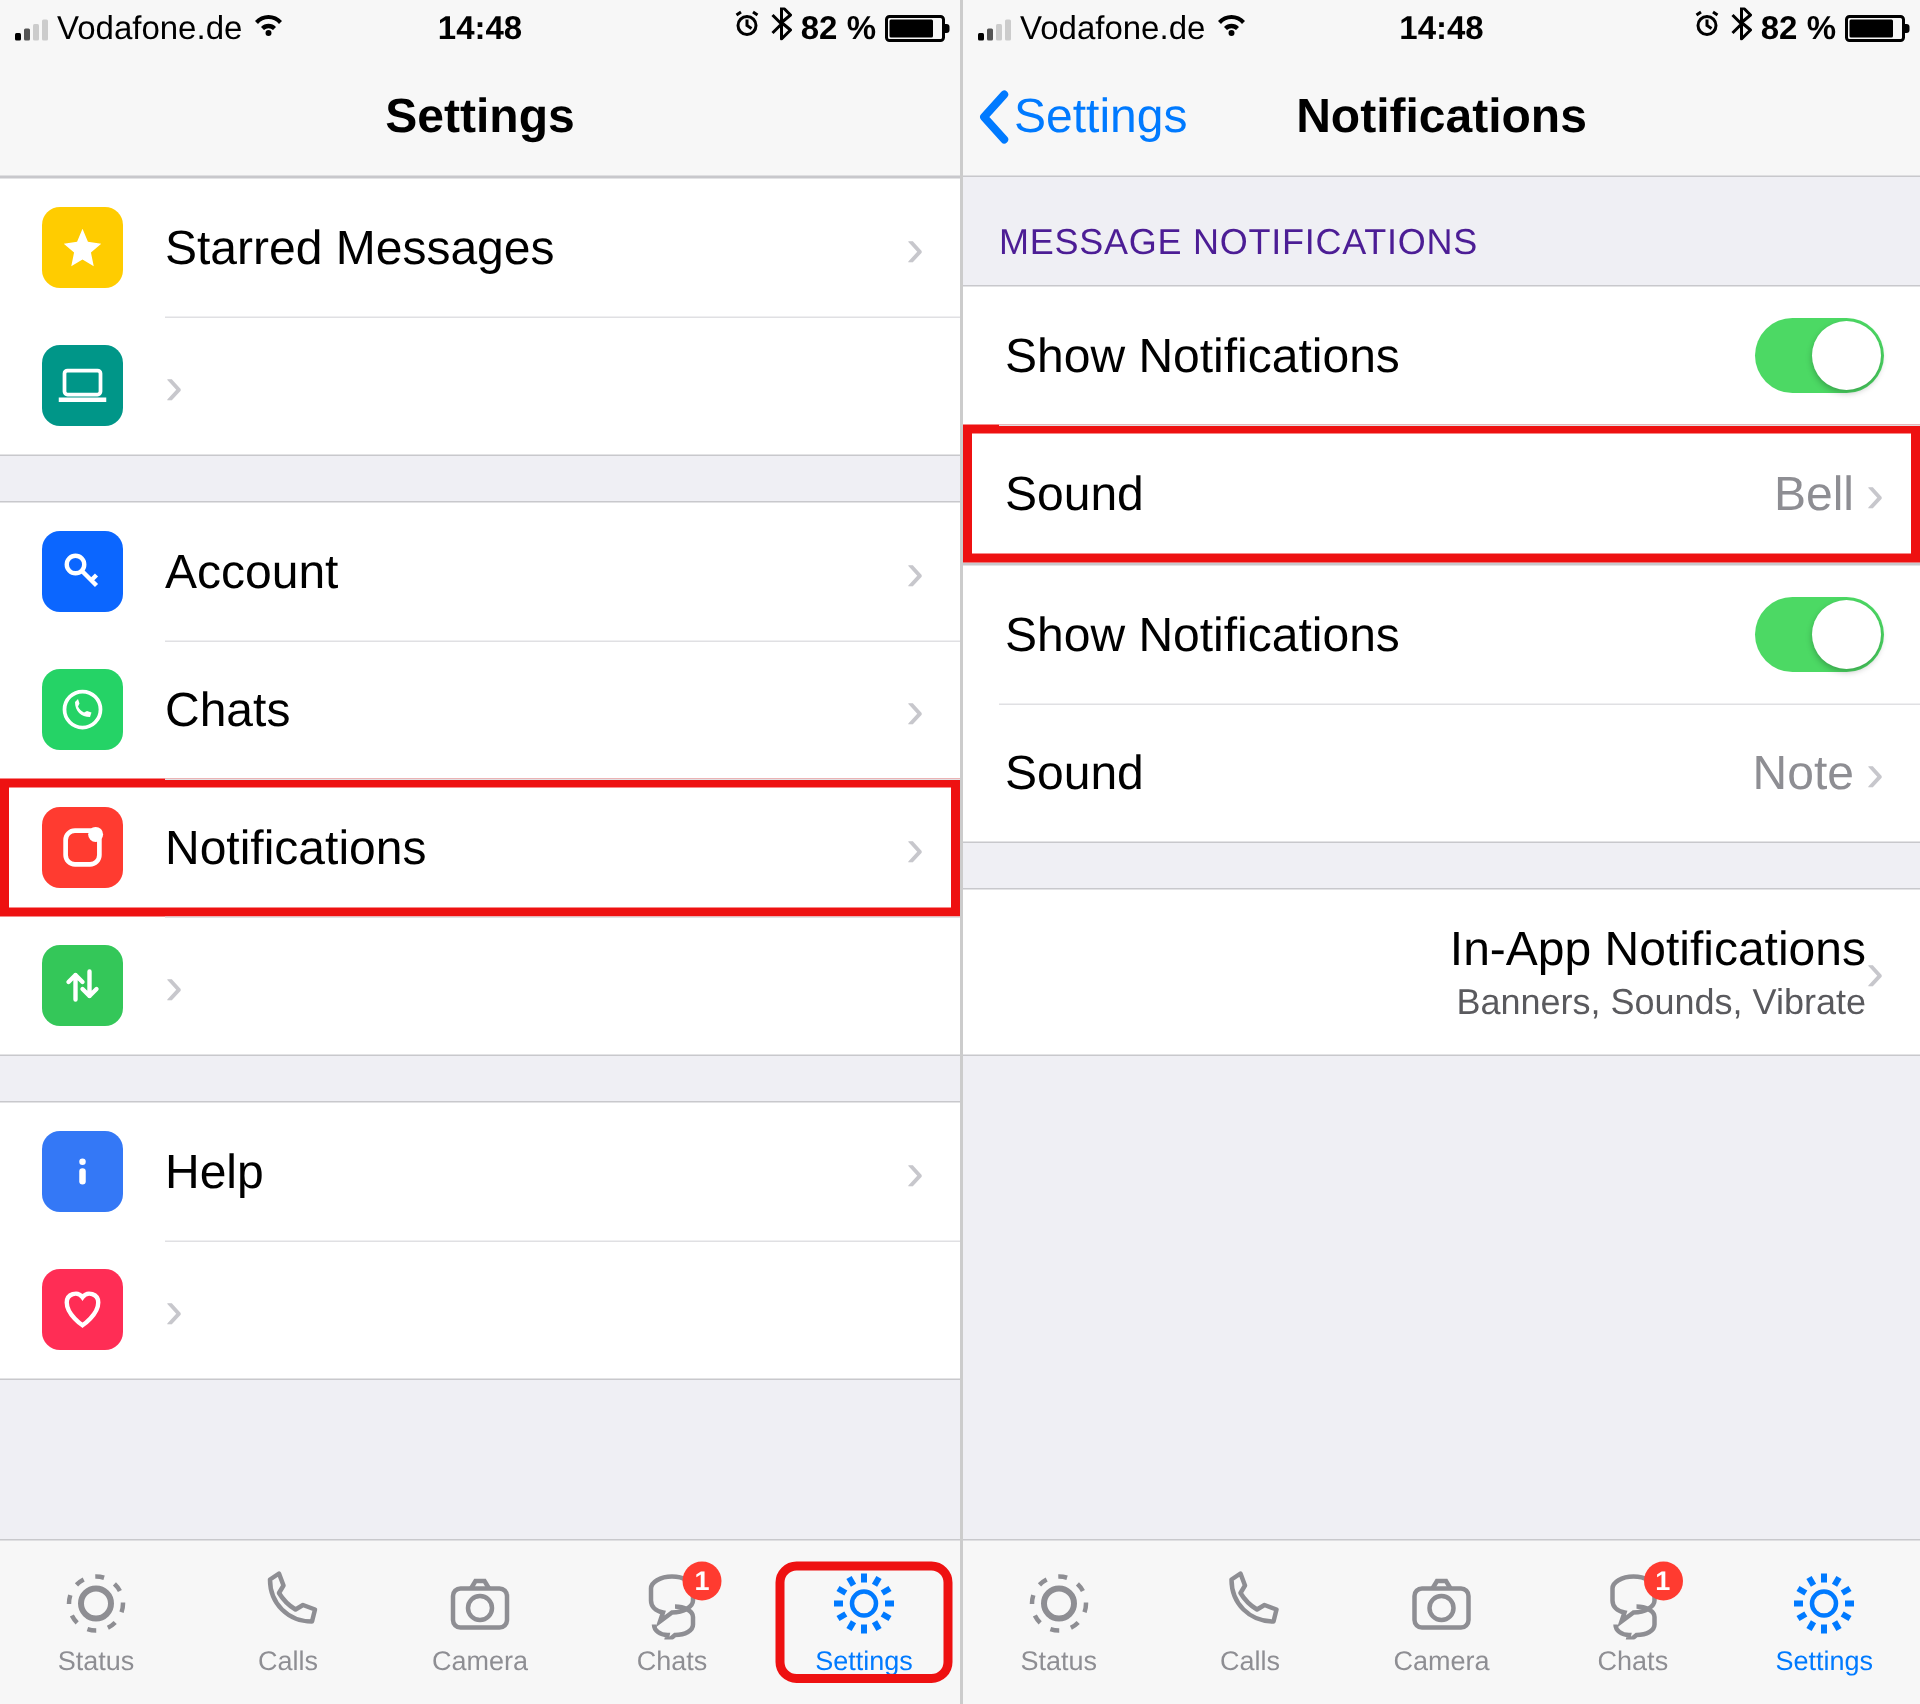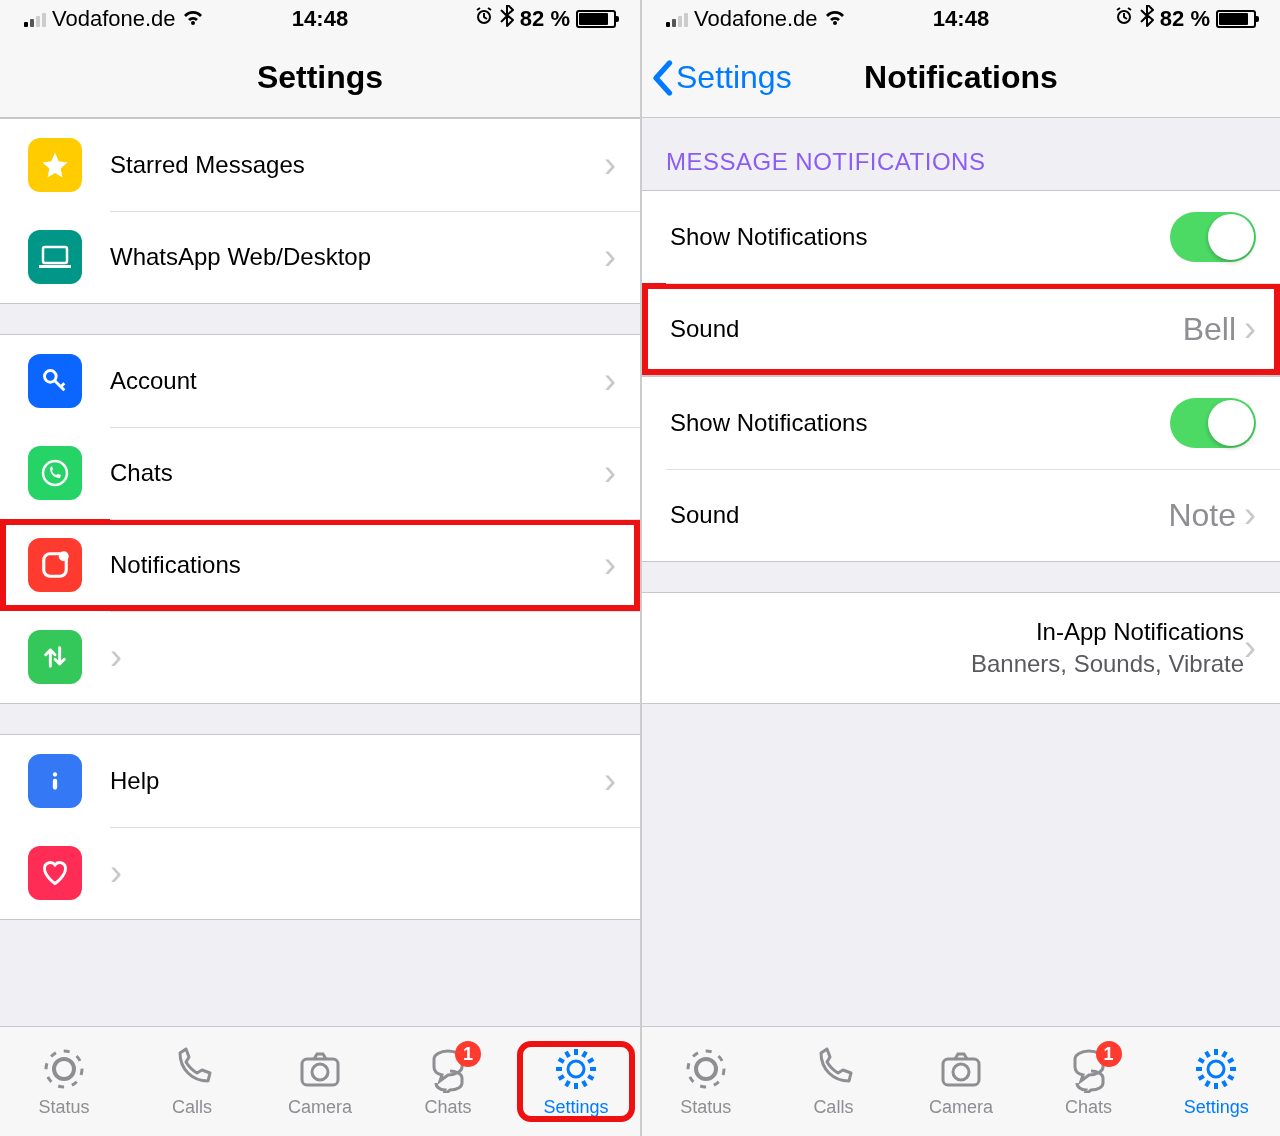--- a/index.html
+++ b/index.html
@@ -20,21 +20,21 @@
       flex-direction: column;
     }
     .screen + .screen { border-left: 2px solid #ccc; }
 
     
     .status-bar {
       height: 38px;
       display: flex;
       align-items: center;
       justify-content: space-between;
-      padding: 0 24px;
+      padding: 0 10px;
       background: #f7f7f7;
       font-size: 22px;
       font-weight: 600;
       color: #000;
     }
     .status-left, .status-right, .status-center { display: flex; align-items: center; gap: 6px; }
     .status-center { position: absolute; left: 50%; transform: translateX(-50%); }
     .signal-icon { display: inline-flex; align-items: flex-end; gap: 2px; height: 16px; }
     .signal-icon span { width: 4px; background: #ccc; border-radius: 1px; }
     .signal-icon span:nth-child(1){ height:5px; background:#000; }
@@ -57,40 +57,40 @@
       position: relative;
     }
     .nav-title { font-size: 32px; font-weight: 700; color:#000; }
     .nav-back { position:absolute; left: 8px; display:flex; align-items:center; color:#007aff; font-size: 32px; font-weight:400; cursor:pointer; }
     .nav-back svg { width: 24px; height: 36px; margin-right: 2px; }
 
     
     .content { flex: 1; overflow: auto; }
     .group { margin-top: 30px; }
     .section-header {
-      font-size: 24px; color:#8b5cf6; letter-spacing: 0.5px;
+      font-size: 24px; color:#4c1d95; letter-spacing: 0.5px;
       padding: 30px 24px 14px 24px;
     }
     .list { background:#fff; border-top:1px solid #c8c8cc; border-bottom:1px solid #c8c8cc; }
     .row {
       display:flex; align-items:center;
       min-height: 92px;
       padding: 0 24px 0 28px;
       position: relative; cursor:pointer;
     }
     .row + .row .divider {
       position:absolute; top:0; left: 110px; right:0; height:1px; background:#e0e0e3;
     }
     .row.noicon + .row .divider { left: 24px; }
     .app-icon {
       width: 54px; height: 54px; border-radius: 12px;
       display:flex; align-items:center; justify-content:center;
       margin-right: 28px; flex-shrink:0;
     }
-    .row-label { font-size: 24px; color:#000; flex:1; }
+    .row-label { font-size: 32px; color:#000; flex:1; }
     .row-value { font-size: 32px; color:#8e8e93; margin-right: 8px; }
     .row-sub { font-size: 24px; color:#5a5a5e; margin-top:4px; }
     .row-text { display:flex; flex-direction:column; flex:1;align-items:flex-end; }
     .chevron { color:#c7c7cc; font-size: 36px; line-height:1; }
     .row.highlight-row {
       outline: 6px solid #e11; outline-offset: -6px;
     }
 
     
     .toggle {
@@ -188,21 +188,20 @@
           <span class="chevron">›</span>
         </div>
         <div class="row">
           <span class="divider"></span>
           <span class="app-icon bg-teal">
             <svg width="32" height="24" viewBox="0 0 32 24">
               <rect x="4" y="2" width="24" height="16" rx="2" stroke="#fff" stroke-width="2.5" fill="none"></rect>
               <rect x="0" y="20" width="32" height="3" fill="#fff"></rect>
             </svg>
           </span>
-          <span class="row-label">WhatsApp Web/Desktop</span>
           <span class="chevron">›</span>
         </div>
       </div>
     <div class="group">
         <div class="list" id="g2-left">
           <div class="row">
             <span class="app-icon bg-blue">
               <svg width="28" height="28" viewBox="0 0 24 24">
                 <circle cx="8" cy="8" r="5" stroke="#fff" stroke-width="2.5" fill="none"></circle>
                 <path d="M12 12l8 8m-3-3l3-3" stroke="#fff" stroke-width="2.5"></path>

